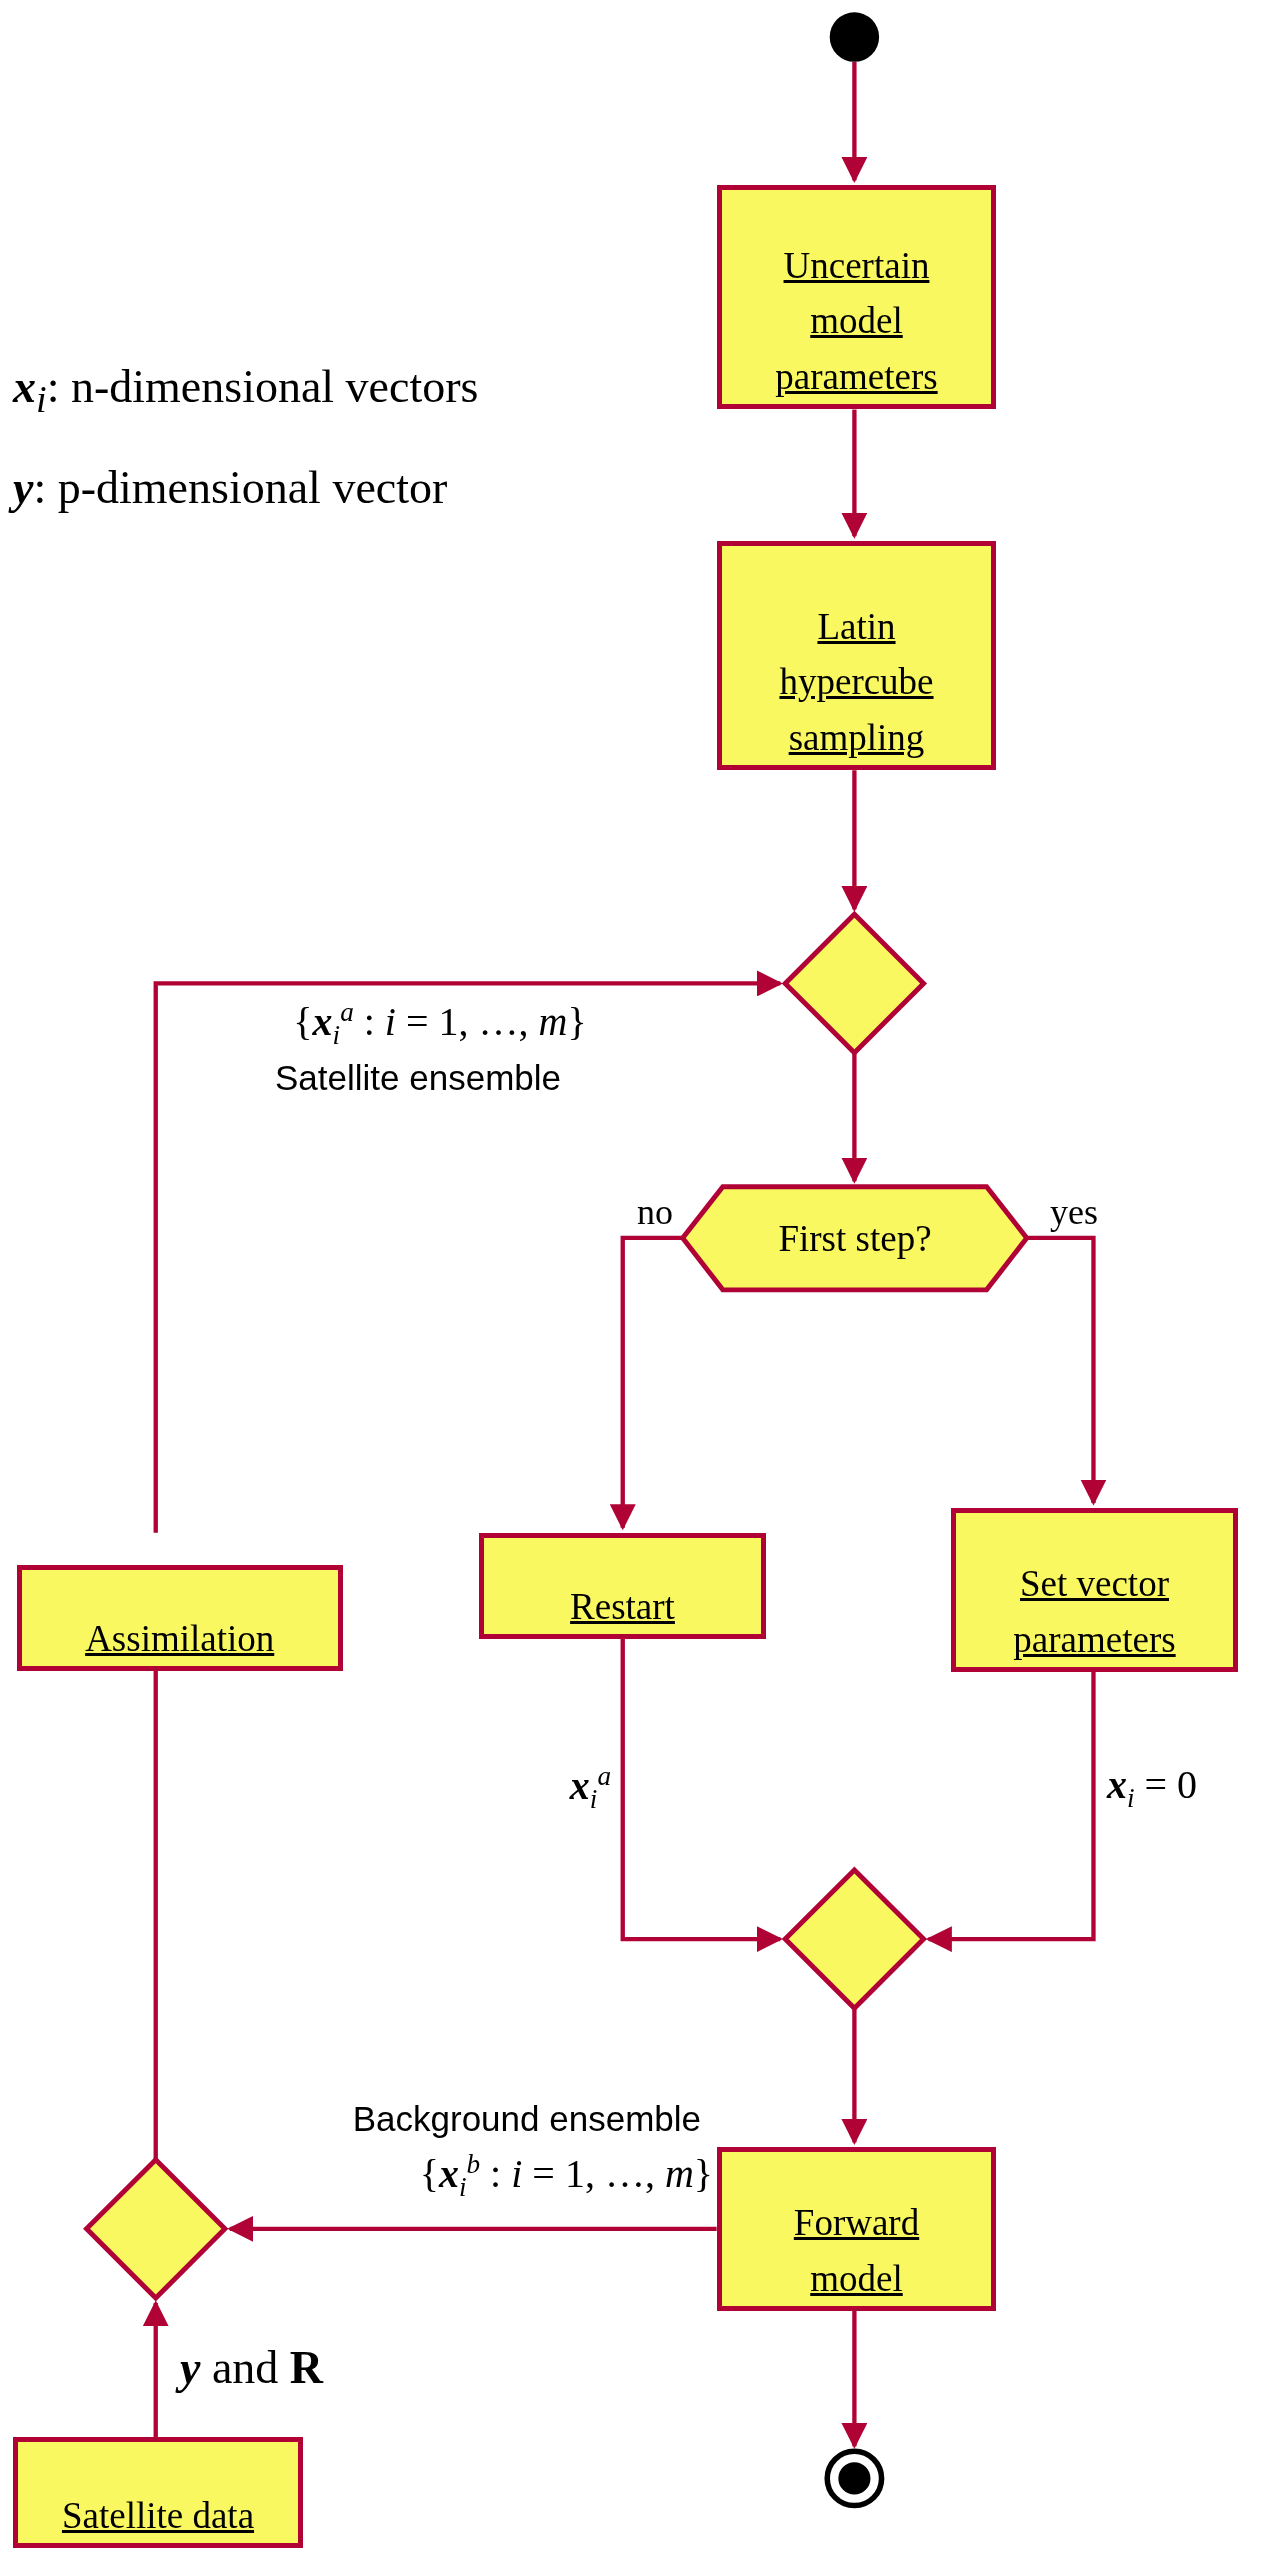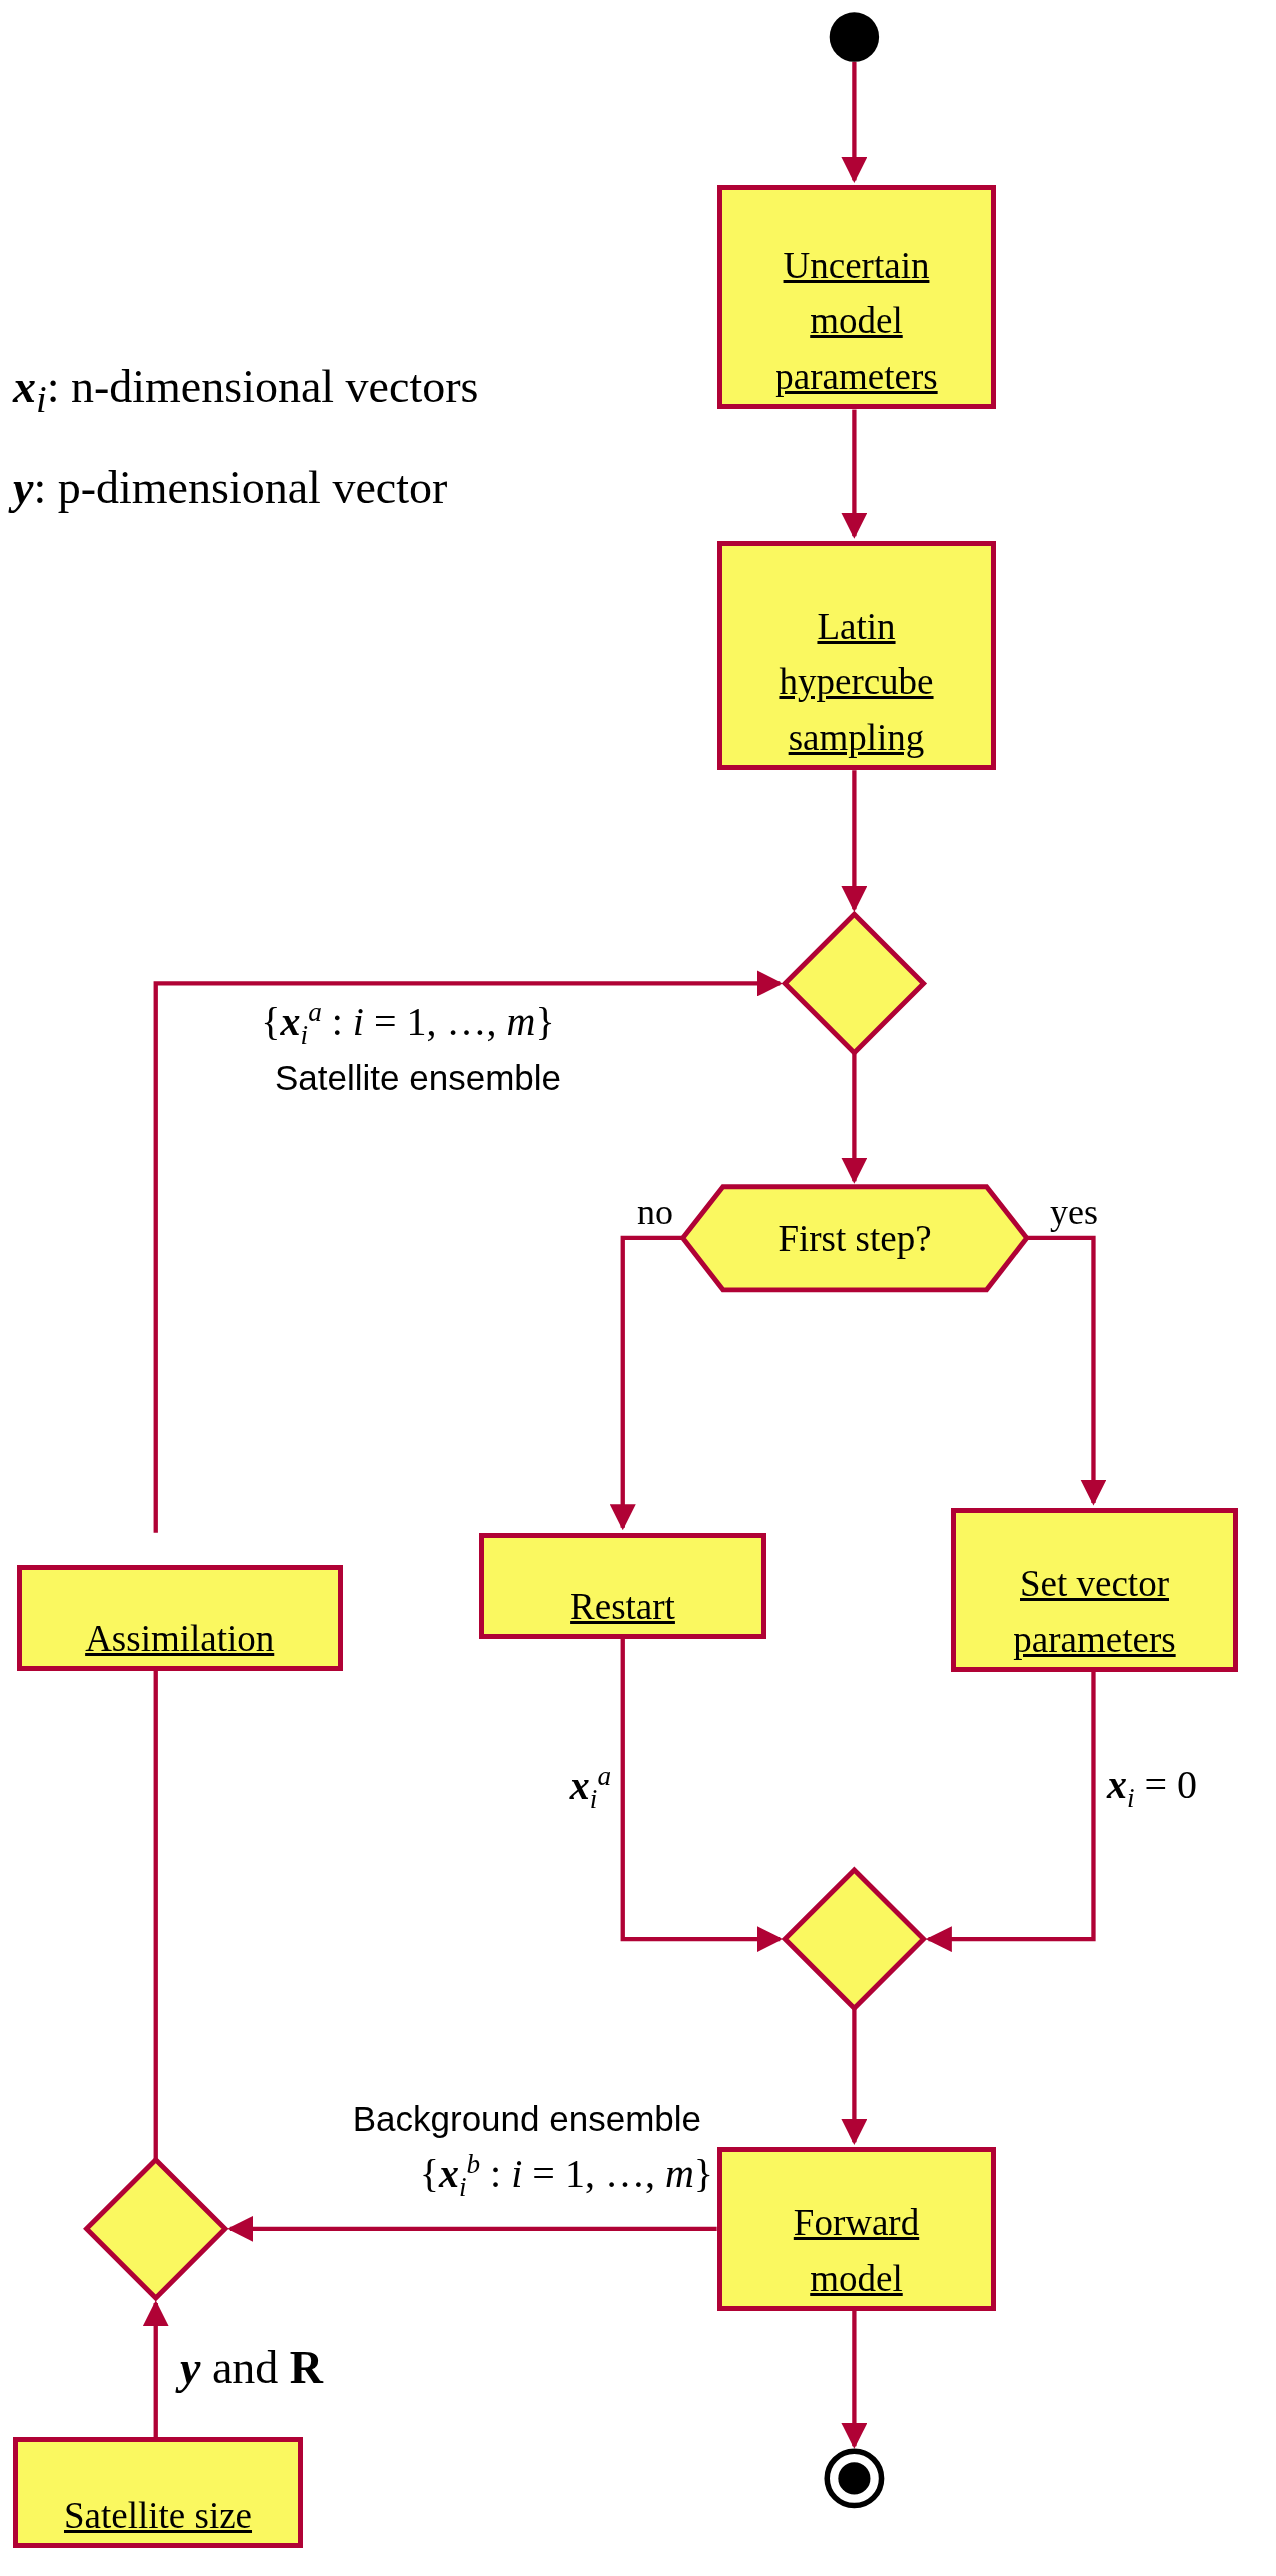--- a/index.html
+++ b/index.html
@@ -118,31 +118,31 @@
   <div class="node" style="left:16.7px;top:1565px;width:326px;height:106px;">
     <span class="node-label">Assimilation</span>
   </div>
 
   <div class="node" style="left:717px;top:2147px;width:279px;height:164px;">
     <span class="node-label">Forward
 model</span>
   </div>
 
   <div class="node" style="left:13px;top:2437px;width:290px;height:111px;">
-    <span class="node-label">Satellite size</span>
+    <span class="node-label">Satellite data</span>
   </div>
 
   <div class="legend-row" style="left:13px;top:346px;">
     <span class="mvar">x</span><sub class="ivar">i</sub><span>:  n-dimensional vectors</span>
   </div>
   <div class="legend-row" style="left:13px;top:447px;">
     <span class="mvar">y</span><sub class="ivar"></sub><span>:  p-dimensional vector</span>
   </div>
 
-  <div class="lbl serif math center" style="left:408px;top:997px;">{<i class="bold">x</i><sub><i>i</i></sub><sup><i>a</i></sup> : <i>i</i> = 1, …, <i>m</i>}</div>
+  <div class="lbl serif math center" style="left:440px;top:997px;">{<i class="bold">x</i><sub><i>i</i></sub><sup><i>a</i></sup> : <i>i</i> = 1, …, <i>m</i>}</div>
   <div class="lbl sans small-sans center" style="left:418px;top:1058px;">Satellite ensemble</div>
 
   <div class="lbl serif noyes rightalign" style="right:604px;top:1191px;">no</div>
   <div class="lbl serif noyes" style="left:1050px;top:1191px;">yes</div>
 
   <div class="lbl serif math rightalign" style="right:666px;top:1761px;"><i class="bold">x</i><sub><i>i</i></sub><sup><i>a</i></sup></div>
   <div class="lbl serif math" style="left:1107px;top:1761px;"><i class="bold">x</i><sub><i>i</i></sub> = 0</div>
 
   <div class="lbl sans small-sans rightalign" style="right:576px;top:2099px;">Background ensemble</div>
   <div class="lbl serif math rightalign" style="right:564px;top:2149px;">{<i class="bold">x</i><sub><i>i</i></sub><sup><i>b</i></sup> : <i>i</i> = 1, …, <i>m</i>}</div>

